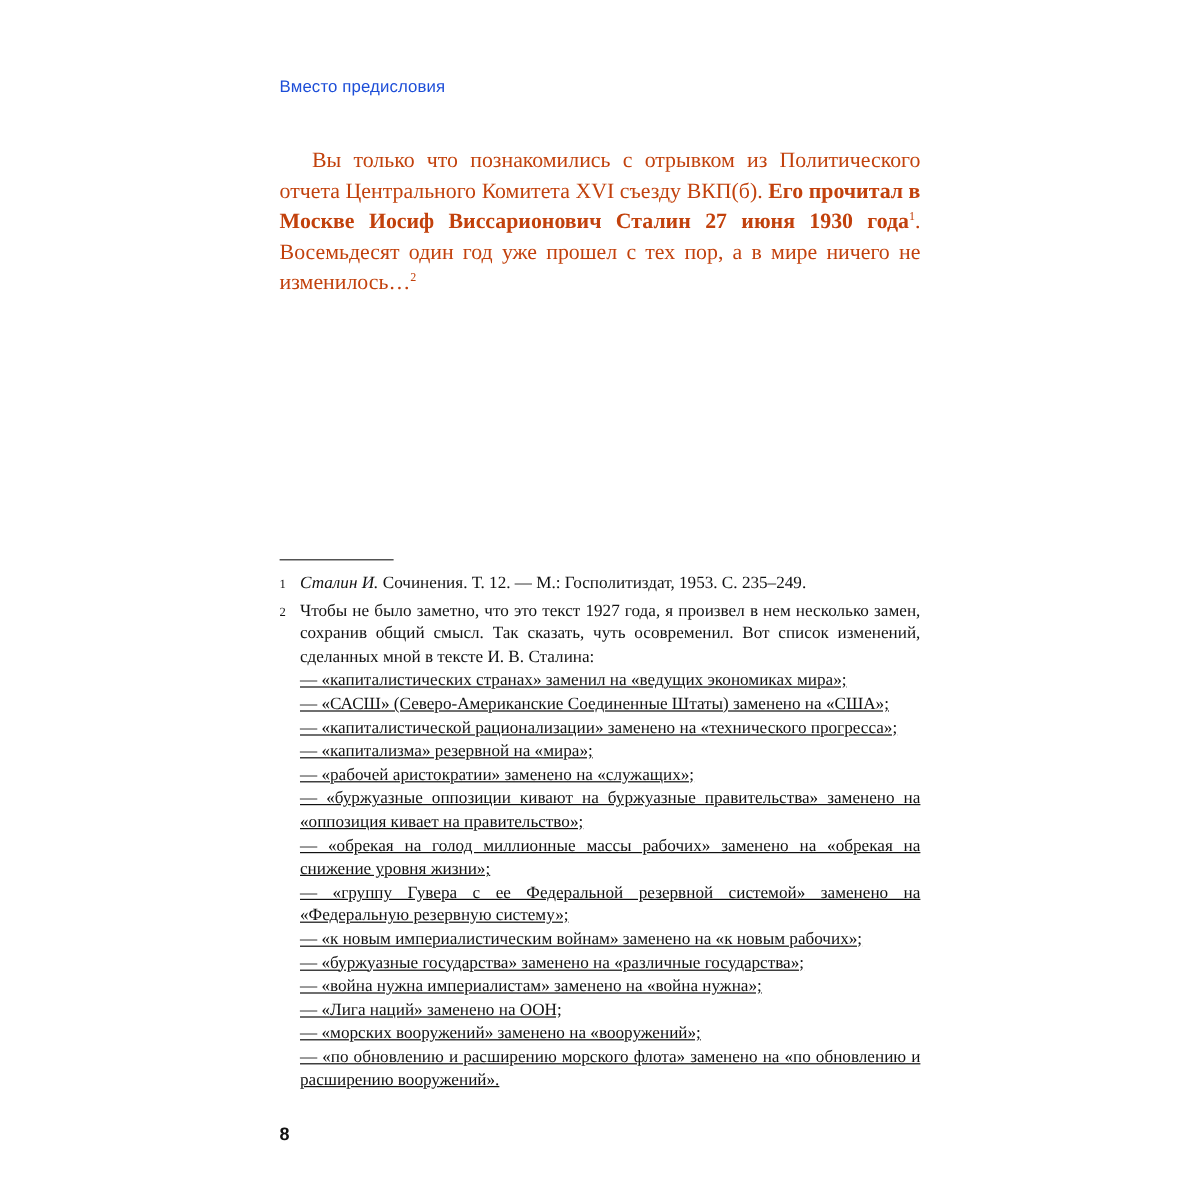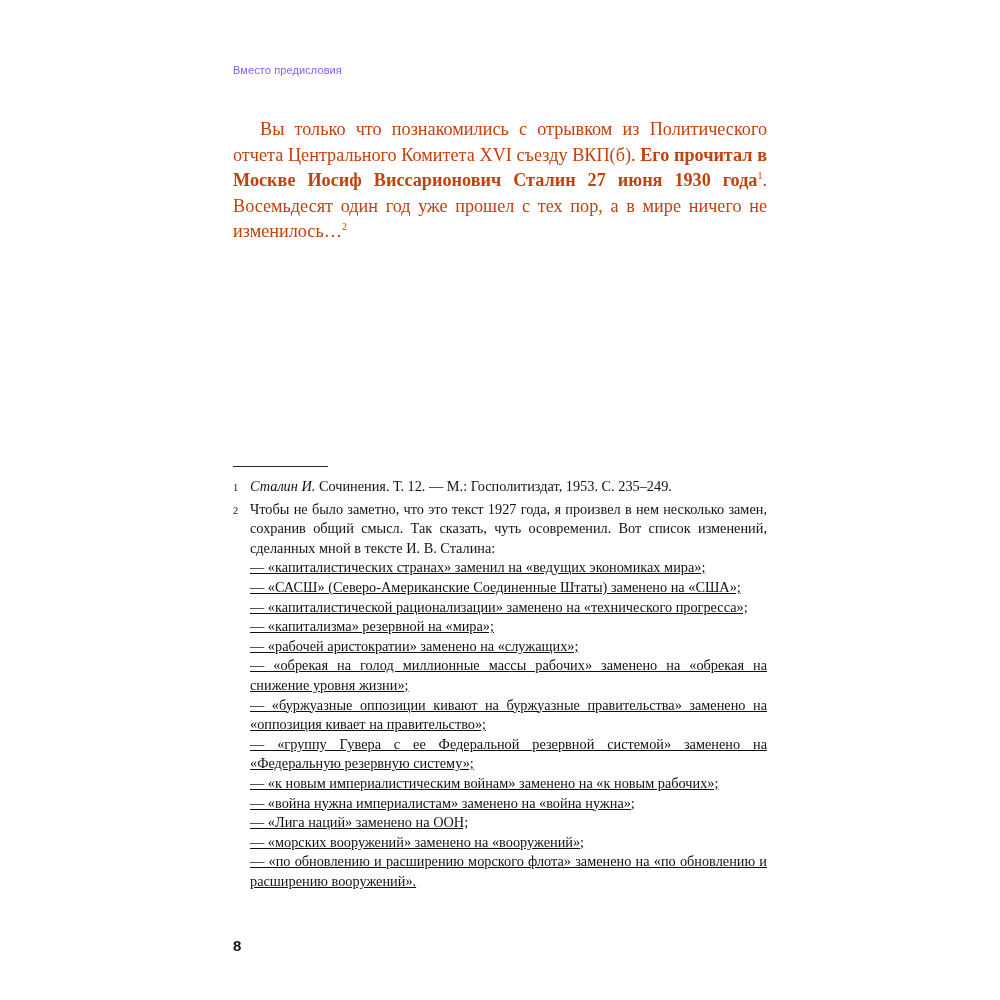--- a/index.html
+++ b/index.html
@@ -17,22 +17,22 @@
     overflow: hidden;
   }
   .content {
     position: absolute;
     left: 233px;
     top: 64px;
     width: 534px;
   }
   .running-head {
     font-family: "Liberation Sans", sans-serif;
-    font-size: 11px;
-    color: #8b5cf6;
+    font-size: 14px;
+    color: #1d4ed8;
     letter-spacing: 0.1px;
     margin-bottom: 41px;
   }
   .body-text {
     font-size: 18.2px;
     line-height: 25.5px;
     text-align: justify;
     text-justify: inter-word;
     color: #c2410c;
   }
@@ -127,24 +127,25 @@
     <div class="fn">
       <div class="fn-num">2</div>
       <div class="fn-body">
         <div>Чтобы не было заметно, что это текст 1927 года, я произвел в нем несколько замен, сохранив общий смысл. Так сказать, чуть осовременил. Вот список изменений, сделанных мной в тексте И. В. Сталина:</div>
         <ul class="fn-list">
           <li>— «капиталистических странах» заменил на «ведущих экономиках мира»;</li>
           <li>— «САСШ» (Северо-Американские Соединенные Штаты) заменено на «США»;</li>
           <li>— «капиталистической рационализации» заменено на «технического прогресса»;</li>
           <li>— «капитализма» резервной на «мира»;</li>
           <li>— «рабочей аристократии» заменено на «служащих»;</li>
+          <li>— «буржуазные оппозиции кивают на буржуазные правительства» заменено на «оппозиция кивает на правительство»;</li>
           <li>— «обрекая на голод миллионные массы рабочих» заменено на «обрекая на снижение уровня жизни»;</li>
-          <li>— «буржуазные оппозиции кивают на буржуазные правительства» заменено на «оппозиция кивает на правительство»;</li>
           <li>— «группу Гувера с ее Федеральной резервной системой» заменено на «Федеральную резервную систему»;</li>
           <li>— «к новым империалистическим войнам» заменено на «к новым рабочих»;</li>
+          <li>— «буржуазные государства» заменено на «различные государства»;</li>
           <li>— «война нужна империалистам» заменено на «война нужна»;</li>
           <li>— «Лига наций» заменено на ООН;</li>
           <li>— «морских вооружений» заменено на «вооружений»;</li>
           <li>— «по обновлению и расширению морского флота» заменено на «по обновлению и расширению вооружений».</li>
         </ul>
       </div>
     </div>
   </div>
 
   <div class="page-number">8</div>

